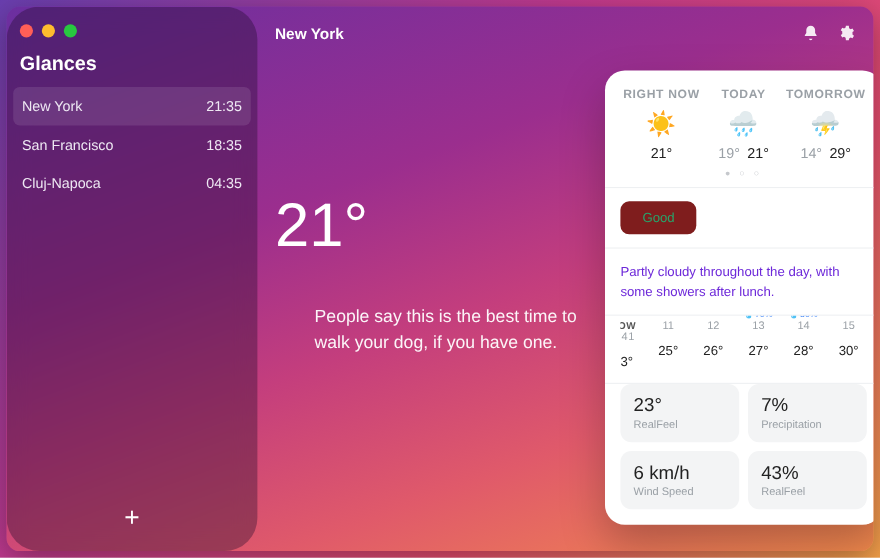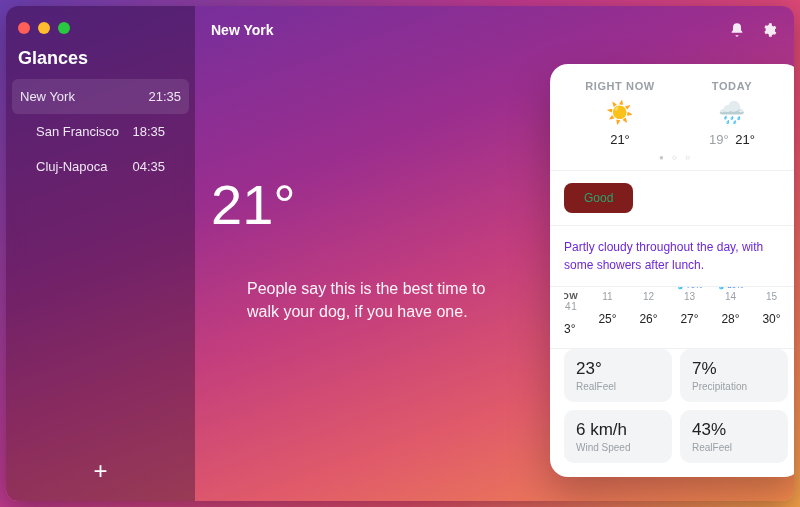--- a/index.html
+++ b/index.html
@@ -11,35 +11,36 @@
   .window {
     position: absolute; left: 6px; top: 6px; right: 6px; bottom: 6px;
     border-radius: 12px;
     overflow: hidden;
     background: linear-gradient(160deg, #6b2fa0 0%, #9b2e8e 35%, #c43e7d 55%, #e05a6a 75%, #f28a4d 100%);
     box-shadow: 0 8px 30px rgba(0,0,0,.35);
     display: flex;
   }
   
   .sidebar {
-    width: 189px; height: 100%;
+    width: 228px; height: 100%;
     background: rgba(30, 10, 40, 0.35);
     backdrop-filter: blur(10px);
     display: flex; flex-direction: column;
     padding-top: 10px;
+    border-radius: 30px;
   }
   .traffic { display: flex; gap: 8px; padding: 6px 12px 14px 12px; }
   .dot { width: 12px; height: 12px; border-radius: 50%; }
   .dot.red { background:#ff5f57; } .dot.yellow{background:#febc2e;} .dot.green{background:#28c840;}
   .sb-title { color: #fff; font-weight: 600; font-size: 18px; padding: 0 12px 10px 12px; }
   .sb-list { flex: 1; }
   .sb-item {
     display: flex; justify-content: space-between; align-items: center;
     color: #eee8f3; font-size: 13px;
-    padding: 10px 30px;
+    padding: 10px 14px;
     cursor: pointer;
   }
   .sb-item.active { background: rgba(255,255,255,0.10); border-radius: 6px; margin: 0 6px; padding: 10px 8px; }
   .sb-add { color:#fff; font-size: 24px; text-align:center; padding: 12px 0 16px 0; cursor:pointer; user-select:none; }
   
   .main { flex:1; position: relative; padding: 12px 16px; color:#fff; }
   .topbar { display:flex; align-items:center; justify-content: space-between; height: 24px; }
   .topbar .title { font-size: 14px; font-weight: 600; }
   .topbar .right { display:flex; gap: 14px; }
   .icon-btn { width:18px; height:18px; color:#fff; opacity:.9; cursor:pointer; display:flex; align-items:center; justify-content:center; }
@@ -136,20 +137,25 @@
         <div class="fc-col">
           <div class="fc-label">RIGHT NOW</div>
           <div class="fc-icon">☀️</div>
           <div class="fc-temps"><span class="hi">21°</span></div>
         </div>
         <div class="fc-col">
           <div class="fc-label">TODAY</div>
           <div class="fc-icon">🌧️</div>
           <div class="fc-temps"><span class="lo">19°</span> <span class="hi">21°</span></div>
         </div>
+        <div class="fc-col">
+          <div class="fc-label">TOMORROW</div>
+          <div class="fc-icon">⛈️</div>
+          <div class="fc-temps"><span class="lo">14°</span> <span class="hi">29°</span></div>
+        </div>
       </div>
       <div class="dots">● ○ ○</div>
       <div class="divider"></div>
 
       <div class="aqi">
         <div class="aqi-badge">Good</div>
       </div>
       <div class="divider"></div>
 
       <div class="summary">Partly cloudy throughout the day, with some showers after lunch.</div>

